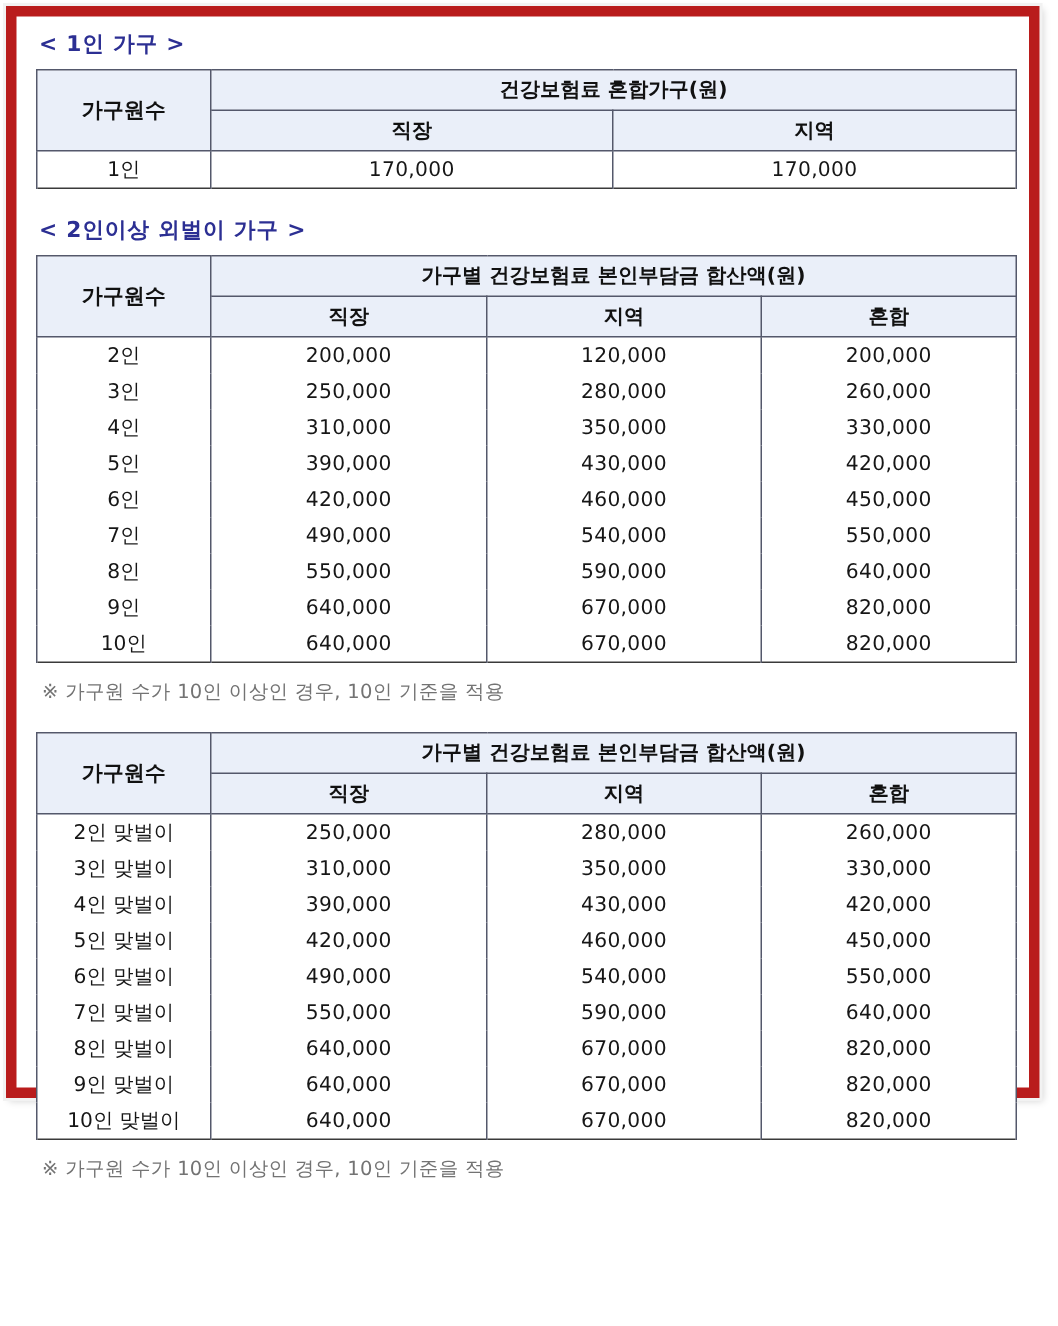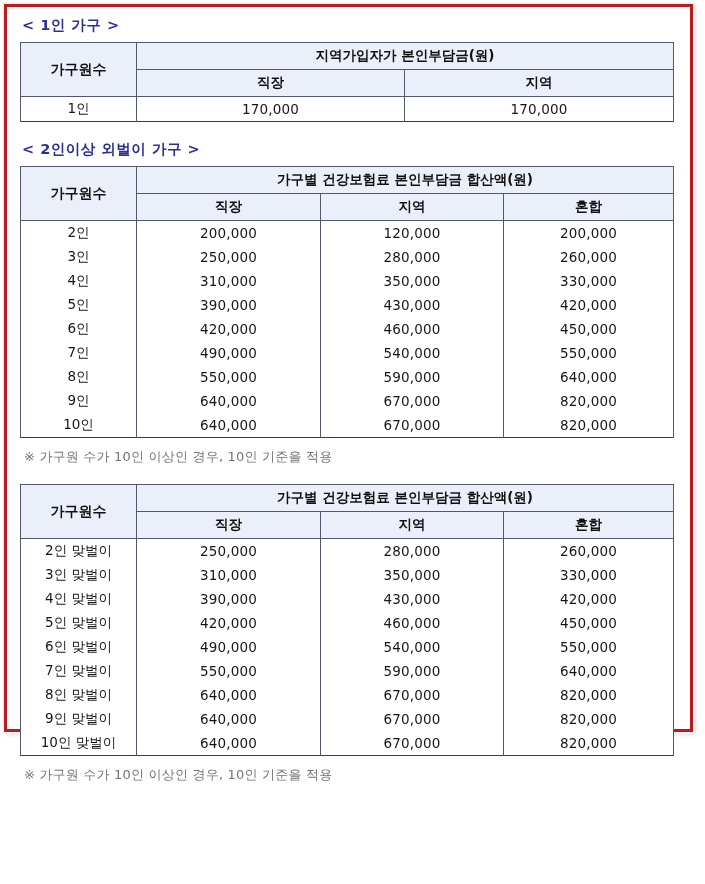--- a/index.html
+++ b/index.html
@@ -13,21 +13,21 @@
     font-family: "DejaVu Sans", "Liberation Sans", sans-serif;
     overflow: hidden;
   }
   .page-frame {
     position: absolute;
     left: 4px;
     top: 4px;
     width: 689px;
     height: 728px;
     background: #ffffff;
-    border: 3px solid #b91c1c;
+    border: 7px solid #b91c1c;
     box-shadow: 0 0 0 2px #f2f2f2, 2px 2px 5px rgba(0,0,0,0.18);
     box-sizing: border-box;
   }
   .content {
     position: absolute;
     left: 13px;
     top: 9px;
     width: 660px;
   }
 
@@ -107,21 +107,21 @@
       <div class="tbl-wrap">
         <table class="rate-table t1">
           <colgroup>
             <col style="width:116px">
             <col style="width:268px">
             <col style="width:269px">
           </colgroup>
           <thead>
             <tr>
               <th rowspan="2" class="member-head">가구원수</th>
-              <th colspan="2">지역가입자가 본인부담금(원)</th>
+              <th colspan="2">건강보험료 혼합가구(원)</th>
             </tr>
             <tr>
               <th>직장</th>
               <th>지역</th>
             </tr>
           </thead>
           <tbody>
             <tr>
               <td>1인</td>
               <td class="num">170,000</td>

